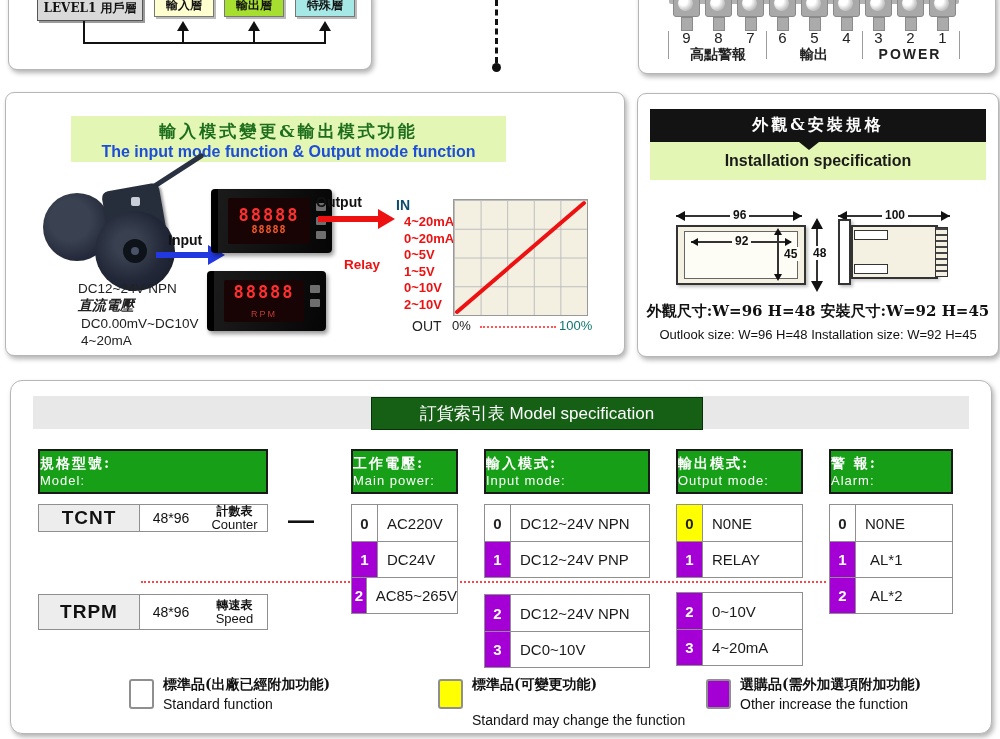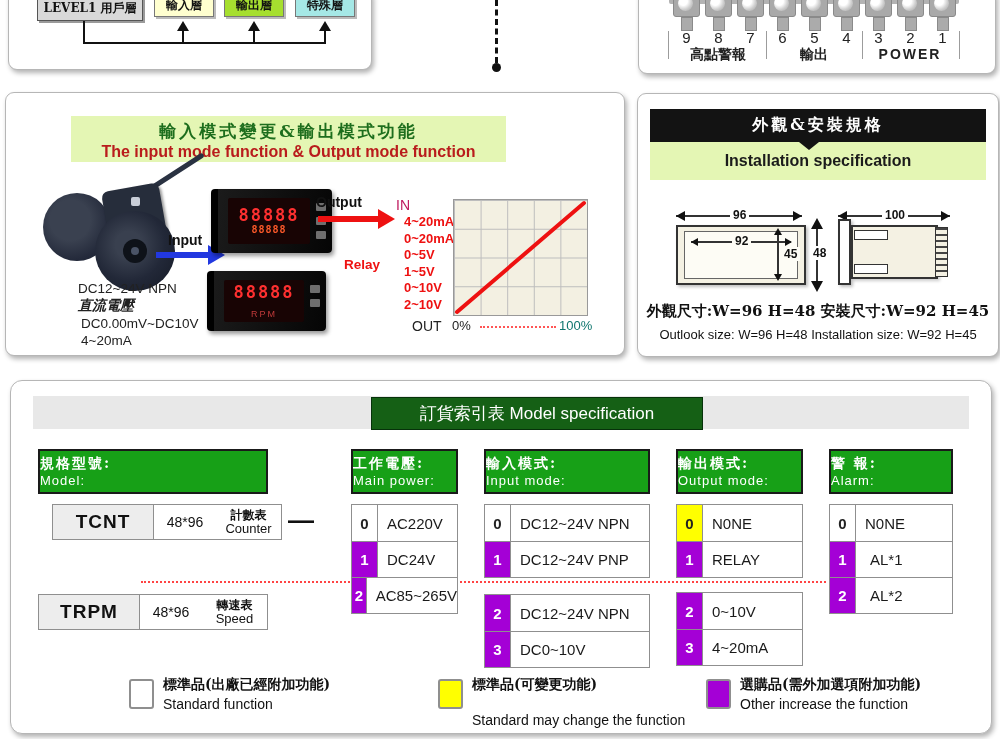--- a/index.html
+++ b/index.html
@@ -23,21 +23,21 @@
   .screw{width:25px;height:24px;background:#a9a9a9;border:1px solid #8a8a8a;border-radius:3px;margin:0 auto;position:relative;}
   .screwc{position:absolute;left:4px;top:4px;width:15px;height:15px;border-radius:50%;
           background:radial-gradient(circle at 35% 35%, #ffffff 0 30%, #cfcfcf 60%, #9b9b9b 100%);}
   .tab{width:10px;height:12px;background:#ababab;border:1px solid #8a8a8a;margin:0 auto;}
   .tnum{position:absolute;width:27px;text-align:center;font-size:15px;color:#222;}
   .tsep{position:absolute;width:1px;height:28px;background:#9c9c9c;}
   .tgrp{position:absolute;width:92px;text-align:center;font-size:14px;font-weight:bold;color:#222;}
   
   .banner{position:absolute;background:#e4f6b4;text-align:center;}
   .bzh{font-size:17px;font-weight:bold;color:#1d6e1d;letter-spacing:3px;padding-top:4px;}
-  .ben{font-size:16px;font-weight:bold;color:#b91c1c;}
+  .ben{font-size:16px;font-weight:bold;color:#1d4ed8;}
   .slabel{position:absolute;font-size:13.5px;color:#222;}
   .meter{position:absolute;background:linear-gradient(100deg,#1b1b1b,#050505);border-radius:4px;
          border-left:7px solid #000;box-shadow:2px 3px 4px rgba(0,0,0,.4);}
   .mdisp{position:absolute;left:10px;top:9px;right:22px;bottom:9px;background:#180404;border-radius:2px;
          display:flex;flex-direction:column;align-items:center;justify-content:center;}
   .mdig{font-family:"DejaVu Sans Mono", monospace;font-weight:bold;color:#ff3030;font-size:17px;
         letter-spacing:2px;line-height:17px;}
   .mdig2{font-family:"DejaVu Sans Mono", monospace;font-weight:bold;color:#ff5a2a;font-size:10px;
          letter-spacing:1px;line-height:11px;}
   .munit{font-size:9px;color:#c03a3a;letter-spacing:2px;line-height:10px;margin-top:8px;}
@@ -212,21 +212,21 @@
 
   <div class="meter" style="left:201px;top:178px;width:112px;height:60px;">
     <div class="mdisp">
       <div class="mdig">88888</div>
       <div class="munit">RPM</div>
     </div>
     <div class="mbtn" style="top:14px;"></div>
     <div class="mbtn" style="top:28px;"></div>
   </div>
 
-  <div class="abs" style="left:390px;top:104px;font-size:14px;color:#be185d;">IN</div>
+  <div class="abs" style="left:390px;top:104px;font-size:14px;color:#0c4a6e;font-weight:bold;">IN</div>
   <div class="abs invals" style="left:398px;top:121px;">
     <div>4~20mA</div>
     <div>0~20mA</div>
     <div>0~5V</div>
     <div>1~5V</div>
     <div>0~10V</div>
     <div>2~10V</div>
   </div>
   <div class="graph" style="left:447px;top:106px;width:133px;height:115px;">
     <svg width="133" height="115" style="position:absolute;left:0;top:0;">
@@ -304,21 +304,21 @@
   </div>
   <div class="hdr" style="left:473px;top:68px;width:166px;height:45px;">
     <div class="hzh zh">輸入模式:</div>
     <div class="hen">Input mode:</div>
   </div>
   <div class="hdr" style="left:818px;top:68px;width:124px;height:45px;">
     <div class="hzh zh">警 報:</div>
     <div class="hen">Alarm:</div>
   </div>
 
-  <div class="mrow" style="left:41px;top:123px;width:230px;height:36px;">
+  <div class="mrow" style="left:27px;top:123px;width:230px;height:28px;">
     <div class="mname">TCNT</div>
     <div class="msize">48*96</div>
     <div class="mtype">
       <div class="mtzh zh">計數表</div>
       <div class="mten">Counter</div>
     </div>
   </div>
   <div class="abs" style="left:277px;top:126px;font-size:26px;font-weight:bold;line-height:26px;">—</div>
   <div class="mrow" style="left:27px;top:213px;width:230px;height:36px;">
     <div class="mname">TRPM</div>

